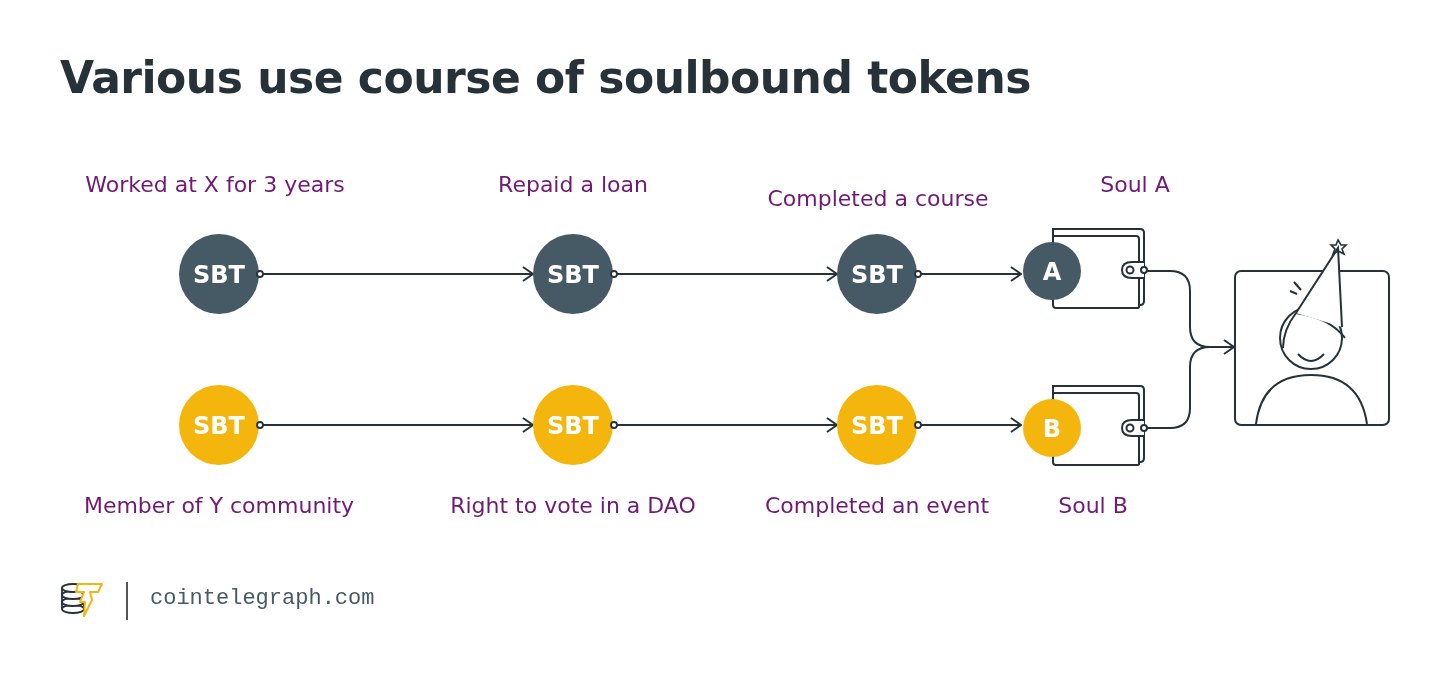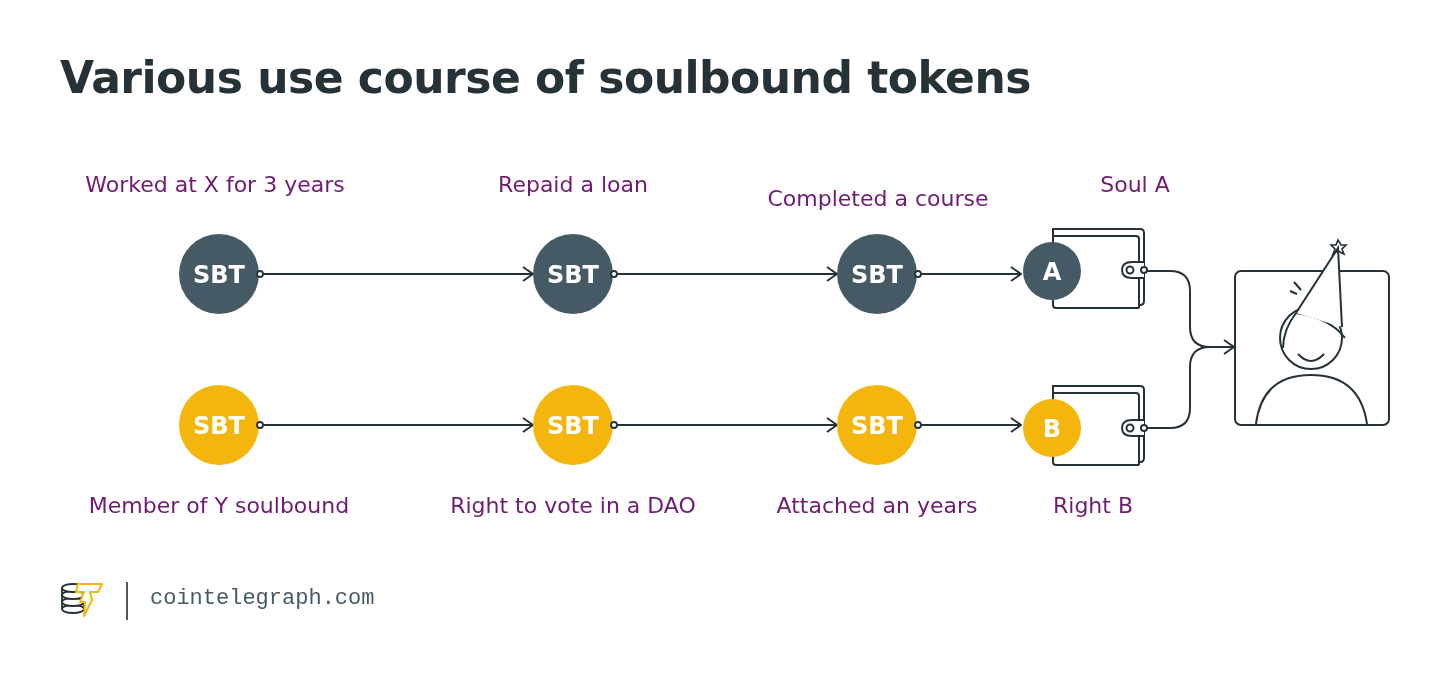--- a/index.html
+++ b/index.html
@@ -13,24 +13,24 @@
 </head>
 <body>
 
 <div class="title">Various use course of soulbound tokens</div>
 
 <div class="label" style="left:215px; top:172px;">Worked at X for 3 years</div>
 <div class="label" style="left:573px; top:172px;">Repaid a loan</div>
 <div class="label" style="left:878px; top:186px;">Completed a course</div>
 <div class="label" style="left:1095px; top:172px;margin-left:40px;">Soul A</div>
 
-<div class="label" style="left:219px; top:493px;">Member of Y soulbound</div>
+<div class="label" style="left:219px; top:493px;">Member of Y community</div>
 <div class="label" style="left:573px; top:493px;">Right to vote in a DAO</div>
-<div class="label" style="left:877px; top:493px;">Attached an years</div>
-<div class="label" style="left:1093px; top:493px;">Right B</div>
+<div class="label" style="left:877px; top:493px;">Completed an event</div>
+<div class="label" style="left:1093px; top:493px;">Soul B</div>
 
 <svg class="diagram" width="1450" height="681" viewBox="0 0 1450 681">
   <defs>
     <marker id="arrow" viewBox="0 0 12 16" refX="11" refY="8" markerWidth="12" markerHeight="16" markerUnits="userSpaceOnUse" orient="auto">
       <path d="M1,1 L11,8 L1,15" fill="none" stroke="#263238" stroke-width="2"></path>
     </marker>
   </defs>
 
   <g stroke="#263238" stroke-width="2" fill="none">
     <line x1="263" y1="274" x2="533" y2="274" marker-end="url(#arrow)"></line>

